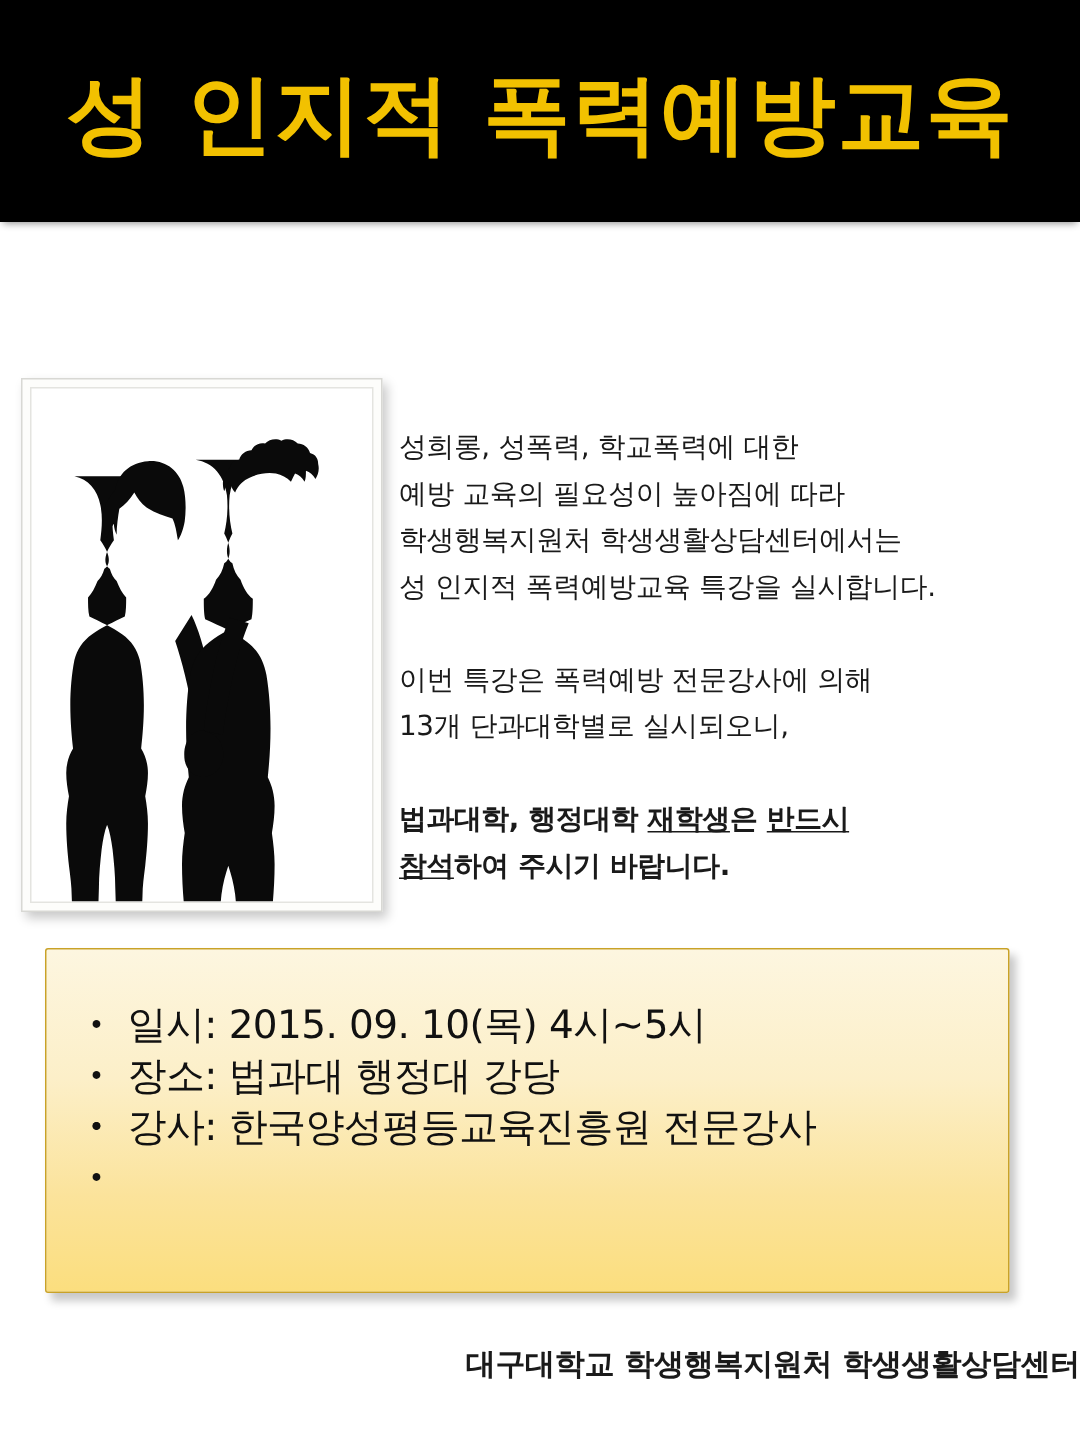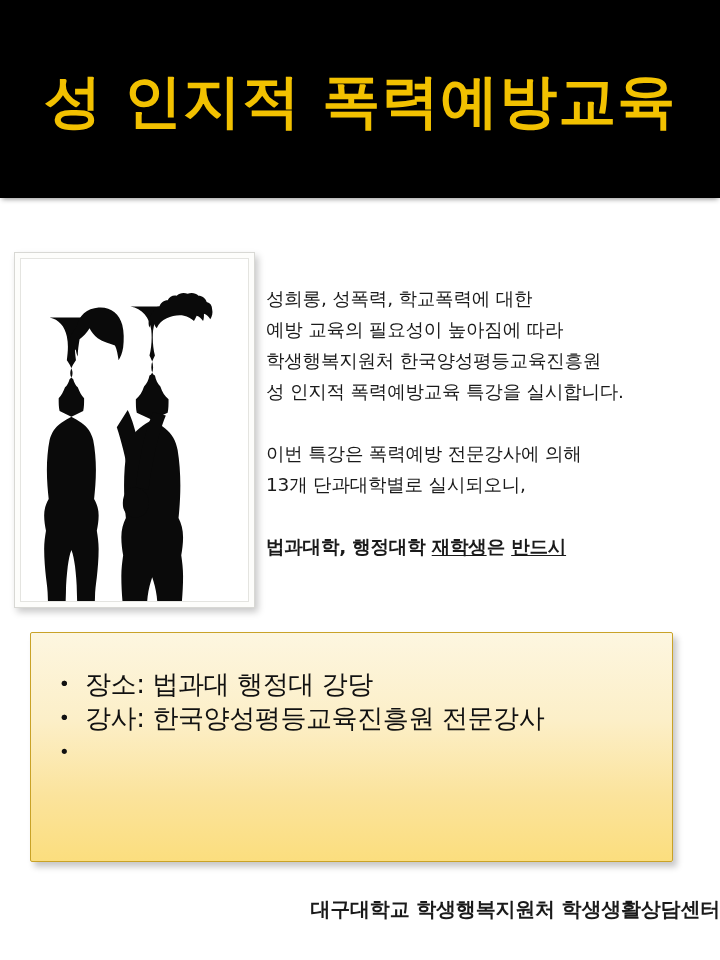--- a/index.html
+++ b/index.html
@@ -14,21 +14,21 @@
     overflow: hidden;
     position: relative;
   }
 
   
   .header-band {
     position: absolute;
     left: 0;
     top: 0;
     width: 720px;
-    height: 198px;
+    height: 148px;
     background: #000000;
     display: flex;
     align-items: center;
     justify-content: center;
     box-shadow: 0 3px 5px -2px rgba(0,0,0,0.45);
   }
   .poster-title {
     color: #F2C100;
     font-size: 58px;
     font-weight: bold;
@@ -305,37 +305,39 @@
                  c-4 -2 -6 -6 -7 -10
                  c-1 -7 0 -14 5 -19z"></path>
       </g>
     </svg>
   </div>
 </div>
 
 <div class="body-text">
   <p>성희롱, 성폭력, 학교폭력에 대한</p>
   <p>예방 교육의 필요성이 높아짐에 따라</p>
-  <p>학생행복지원처 한국양성평등교육진흥원</p>
+  <p>학생행복지원처 학생생활상담센터에서는</p>
   <p>성 인지적 폭력예방교육 특강을 실시합니다.</p>
 
   <div class="para-gap"></div>
 
   <p>이번 특강은 폭력예방 전문강사에 의해</p>
   <p>13개 단과대학별로 실시되오니,</p>
 
   <div class="para-gap"></div>
 
   <p class="emph-line"><span>법과대학, 행정대학 </span><span class="u">재학생</span><span>은 </span><span class="u">반드시</span></p>
+  <p class="emph-line"><span class="u">참석</span><span>하여 주시기 바랍니다.</span></p>
 </div>
 
 <div class="info-box">
   <ul class="info-list">
     <li>
       <span class="bullet">•</span>
+      <span>일시: 2015. 09. 10(목) 4시~5시</span>
     </li>
     <li>
       <span class="bullet">•</span>
       <span>장소: 법과대 행정대 강당</span>
     </li>
     <li>
       <span class="bullet">•</span>
     </li>
     <li>
       <span class="bullet">•</span>

